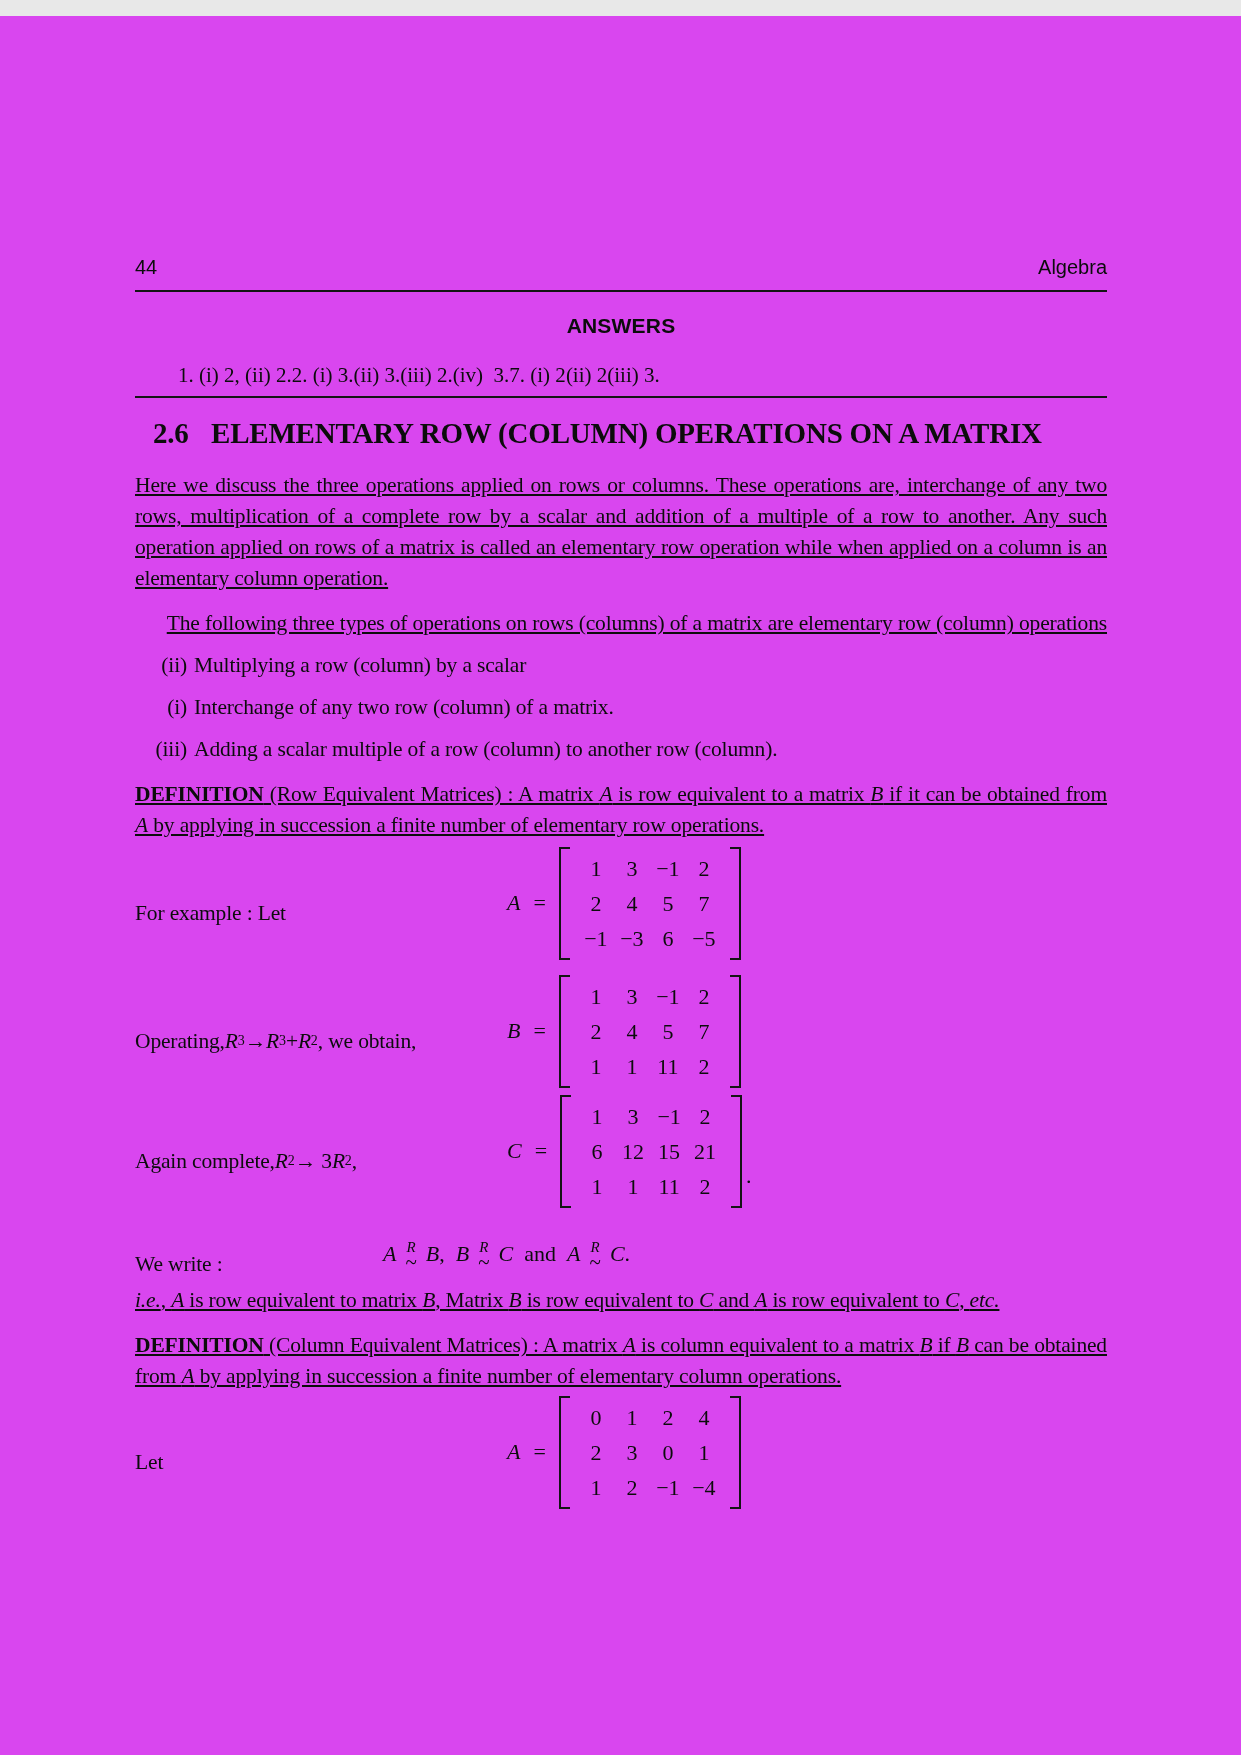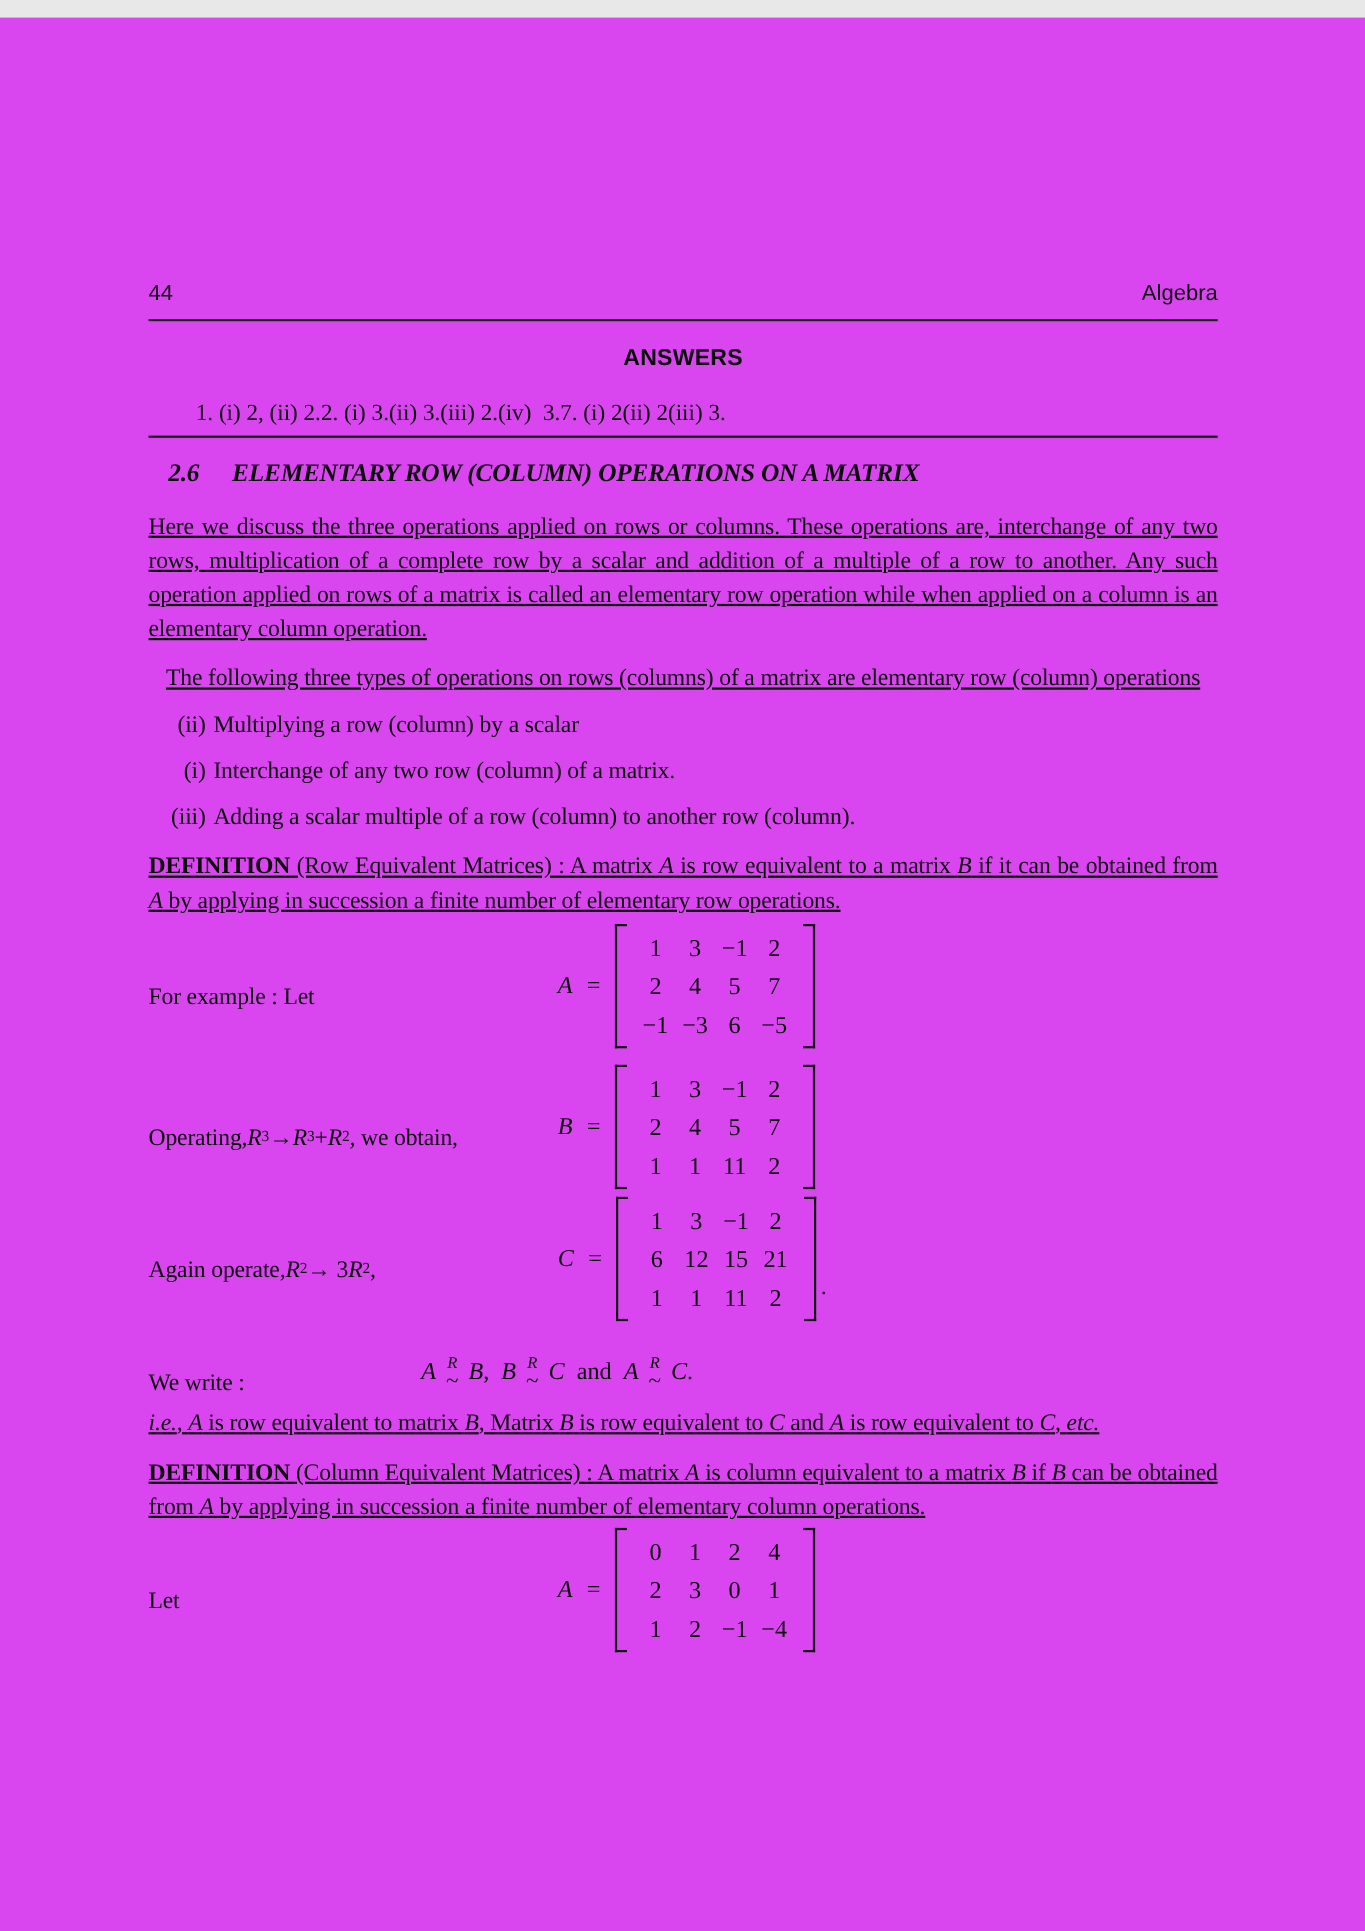--- a/index.html
+++ b/index.html
@@ -43,37 +43,36 @@
     margin:25px 72px 0 43px;
     display:flex;
     justify-content:flex-start;
     font-size:21px;
     white-space:nowrap;
   }
   
   .section-heading{
     margin:19px 0 0 0;
     display:flex;
-    font-size:23px;
+    font-size:29px;
     font-weight:bold;
     letter-spacing:-0.2px;
-    font-style:italic;
   }
   .sec-num{margin-left:18px;width:58px;}
   
   .para{
     margin:0;
     font-size:21.5px;
     line-height:31px;
     text-align:justify;
     letter-spacing:-0.15px;
     text-decoration:underline;
   }
   .p1{margin-top:20px;}
-  .p2{margin-top:14px;text-align:center;}
+  .p2{margin-top:14px;text-align:right;}
   .def{margin-top:14px;}
   .ie{margin-top:8px;text-align:left;}
   
   .list{margin-top:10px;}
   .list-item{
     font-size:21.5px;
     line-height:31px;
     margin-top:11px;
     letter-spacing:-0.15px;
   }
@@ -250,21 +249,21 @@
               <span class="mcell">11</span>
               <span class="mcell">2</span>
             </span>
           <span class="mbracket right"></span>
         </span>
       </div>
     </div>
 
     <div class="formula-row fr-c">
       <span class="row-label">
-          <span>Again operate, </span>
+          <span>Again complete, </span>
           <span class="it">R</span>
           <span class="sb">2</span>
           <span> → 3</span>
           <span class="it">R</span>
           <span class="sb">2</span>
           <span> ,</span>
         </span>
       <div class="matrix-group">
         <span class="matrix-label">C</span>
         <span class="eq-sign">=</span>

